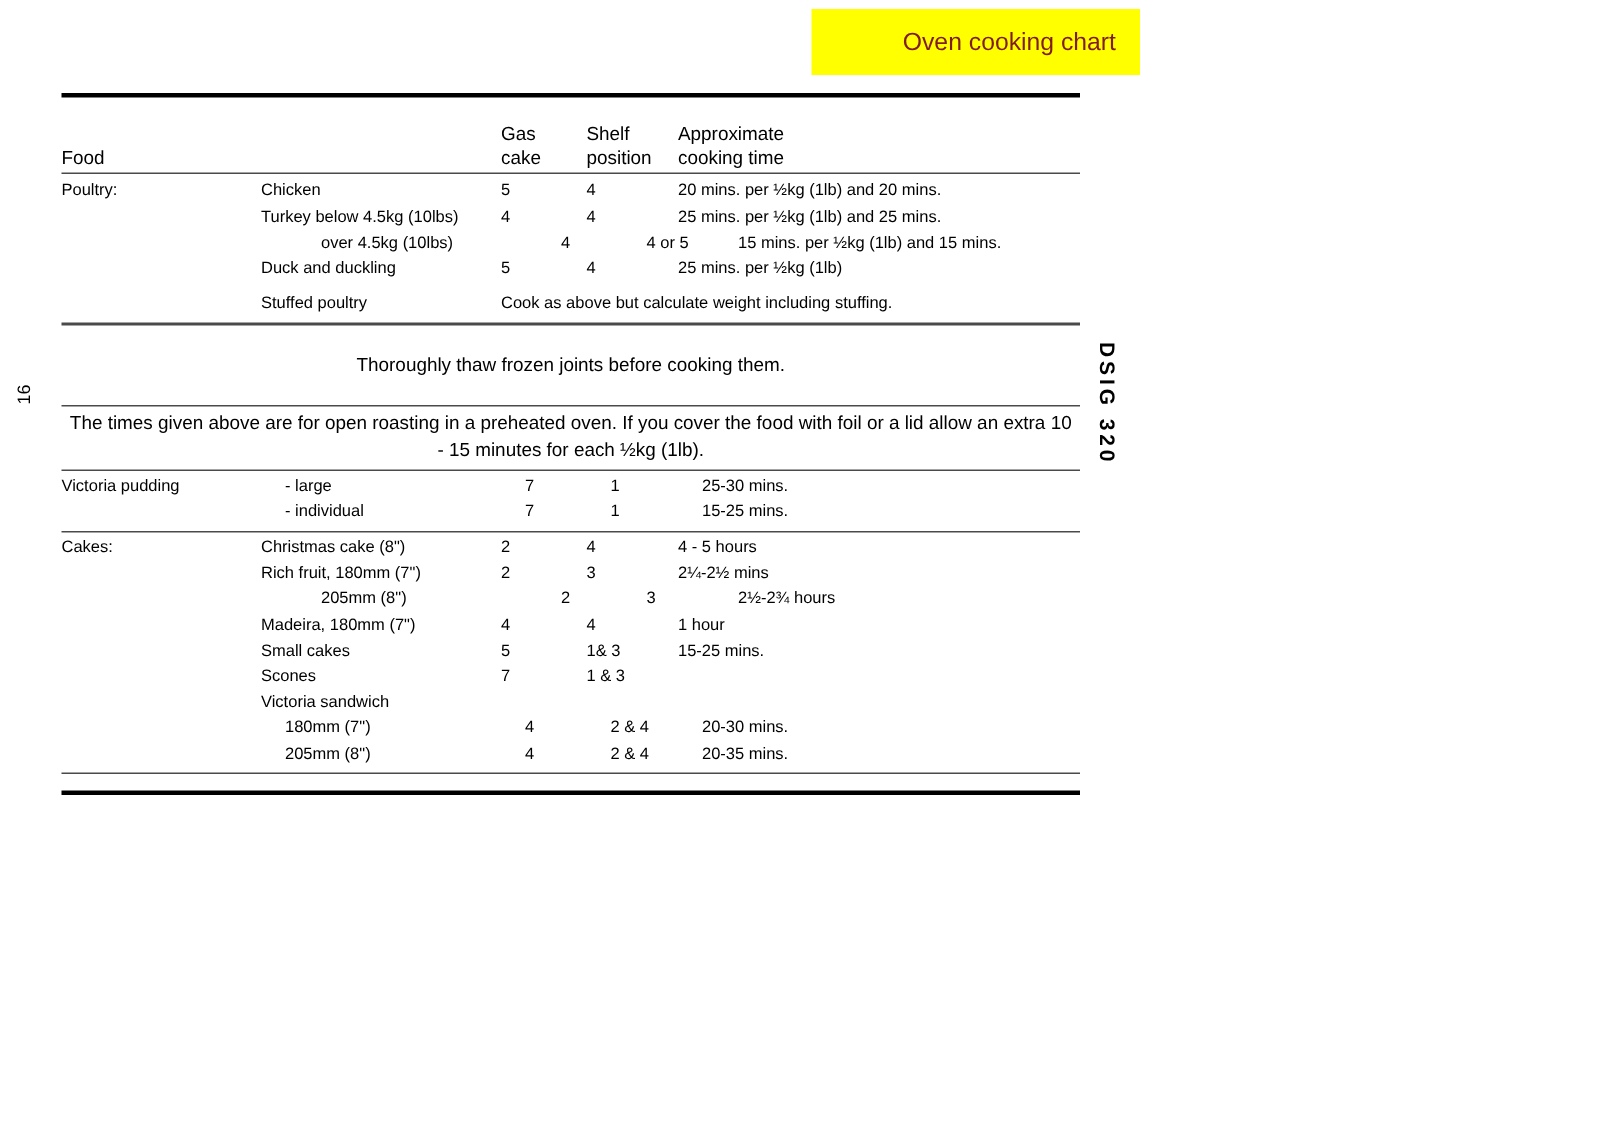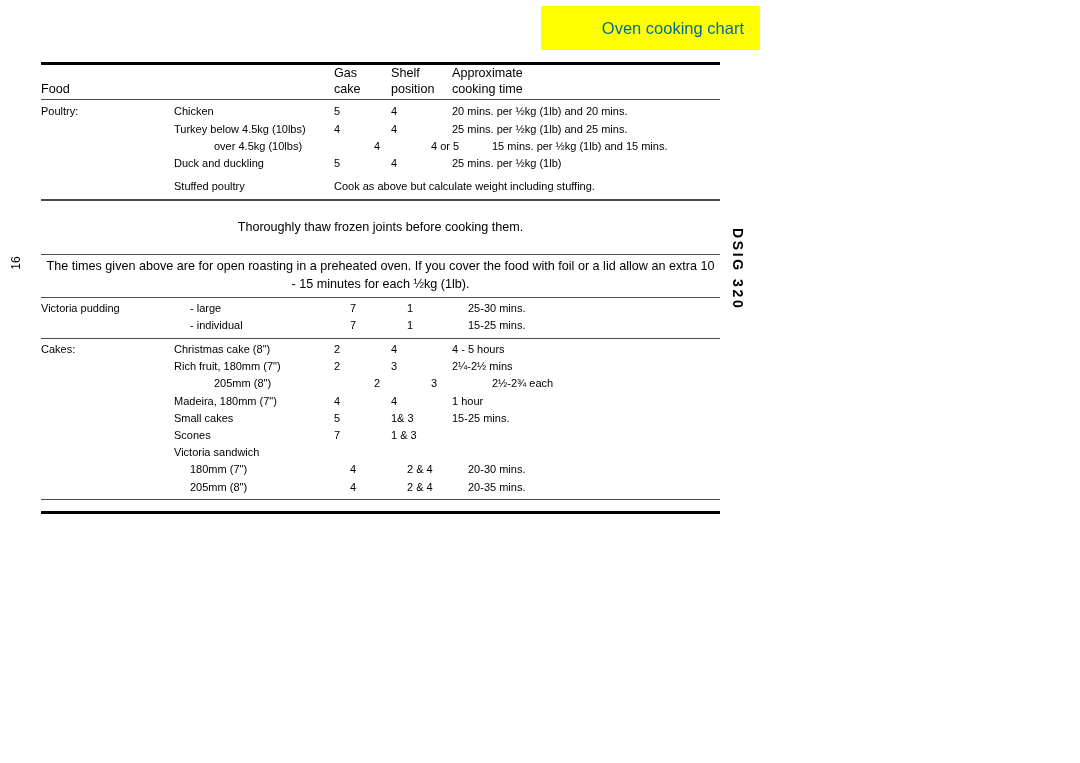--- a/index.html
+++ b/index.html
@@ -19,21 +19,21 @@
     width:219px; height:44px;
     background:#ffff00;
     display:flex;
     align-items:center;
     justify-content:flex-end;
     box-sizing:border-box;
     padding-right:16px;
   }
   #header-banner .title{
     font-size:16.5px;
-    color:#0369a1;
+    color:#7f1d1d;
     white-space:nowrap;
   }
 
   
   #page-number{
     position:absolute;
     left:-4px; top:256px;
     width:40px; text-align:center;
     font-size:12px;
     transform:rotate(-90deg);
@@ -69,21 +69,21 @@
     white-space:nowrap;
   }
   .c-food{ width:105px; flex:0 0 105px; }
   .c-item{ width:160px; flex:0 0 160px;margin-left:28px; }
   .c-gas{ width:57px; flex:0 0 57px; }
   .c-shelf{ width:61px; flex:0 0 61px; }
   .c-time{ flex:1 1 auto; }
 
   .hdr{ font-size:12.6px; line-height:16px; }
   .hdr .c-food{ visibility:hidden; }
-  #thead{ padding-bottom:2px; }
+  #thead{ padding-top:16px; padding-bottom:2px; }
   #thead .hdr-line2 .c-food{ visibility:visible; }
 
   .ind1{ padding-left:40px; }
   .ind2{ padding-left:16px; }
 
   .note{
     text-align:center;
     font-size:12.6px;
     line-height:17.2px;
     padding:18px 4px;
@@ -208,21 +208,21 @@
       <span class="c-item">Rich fruit,   180mm (7")</span>
       <span class="c-gas">2</span>
       <span class="c-shelf">3</span>
       <span class="c-time">2¼-2½ mins</span>
     </div>
     <div class="row">
       <span class="c-food"></span>
       <span class="c-item ind1">205mm (8")</span>
       <span class="c-gas">2</span>
       <span class="c-shelf">3</span>
-      <span class="c-time">2½-2¾ each</span>
+      <span class="c-time">2½-2¾ hours</span>
     </div>
     <div class="row">
       <span class="c-food"></span>
       <span class="c-item">Madeira,    180mm (7")</span>
       <span class="c-gas">4</span>
       <span class="c-shelf">4</span>
       <span class="c-time">1 hour</span>
     </div>
     <div class="row">
       <span class="c-food"></span>

